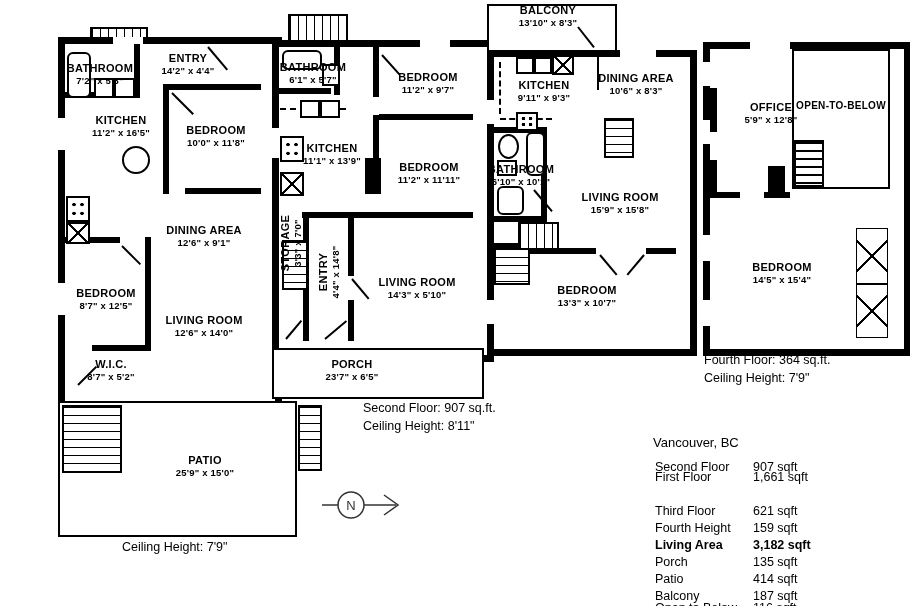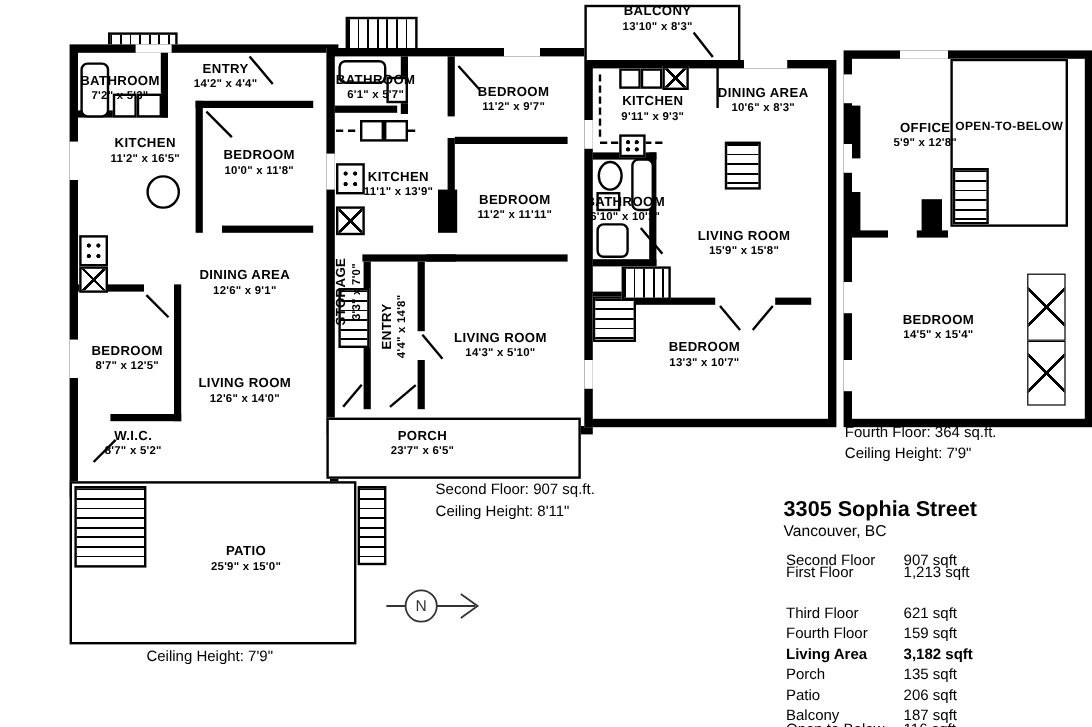--- a/index.html
+++ b/index.html
@@ -302,50 +302,49 @@
     <div>Ceiling Height: 7'9"</div>
   </div>
 
   <svg width="92" height="34" style="position:absolute;left:318px;top:489px">
     <line x1="4" y1="16" x2="78" y2="16" stroke="#333" stroke-width="1.5"></line>
     <polyline points="66,6 80,16 66,26" fill="none" stroke="#333" stroke-width="1.5"></polyline>
     <circle cx="33" cy="16" r="13" fill="#fff" stroke="#333" stroke-width="1.5"></circle>
   </svg>
   <div class="nlabel" style="left:351px;top:505px">N</div>
 
-  <div class="addr-title" style="left:653px;top:414px">3305 Sophia Street</div>
   <div class="addr-sub" style="left:653px;top:435px">Vancouver, BC</div>
 
   <div class="trow" style="left:655px;top:470px">
     <span class="tl">First Floor</span>
-    <span class="tv">1,213 sqft</span>
+    <span class="tv">1,661 sqft</span>
   </div>
   <div class="trow" style="left:655px;top:460px">
     <span class="tl">Second Floor</span>
     <span class="tv">907 sqft</span>
   </div>
   <div class="trow" style="left:655px;top:504px">
     <span class="tl">Third Floor</span>
     <span class="tv">621 sqft</span>
   </div>
   <div class="trow" style="left:655px;top:521px">
-    <span class="tl">Fourth Floor</span>
+    <span class="tl">Fourth Height</span>
     <span class="tv">159 sqft</span>
   </div>
   <div class="trow bold" style="left:655px;top:538px">
     <span class="tl">Living Area</span>
     <span class="tv">3,182 sqft</span>
   </div>
   <div class="trow" style="left:655px;top:555px">
     <span class="tl">Porch</span>
     <span class="tv">135 sqft</span>
   </div>
   <div class="trow" style="left:655px;top:572px">
     <span class="tl">Patio</span>
-    <span class="tv">206 sqft</span>
+    <span class="tv">414 sqft</span>
   </div>
   <div class="trow" style="left:655px;top:589px">
     <span class="tl">Balcony</span>
     <span class="tv">187 sqft</span>
   </div>
   <div class="trow" style="left:655px;top:601px">
     <span class="tl">Open to Below</span>
     <span class="tv">116 sqft</span>
   </div>
 

